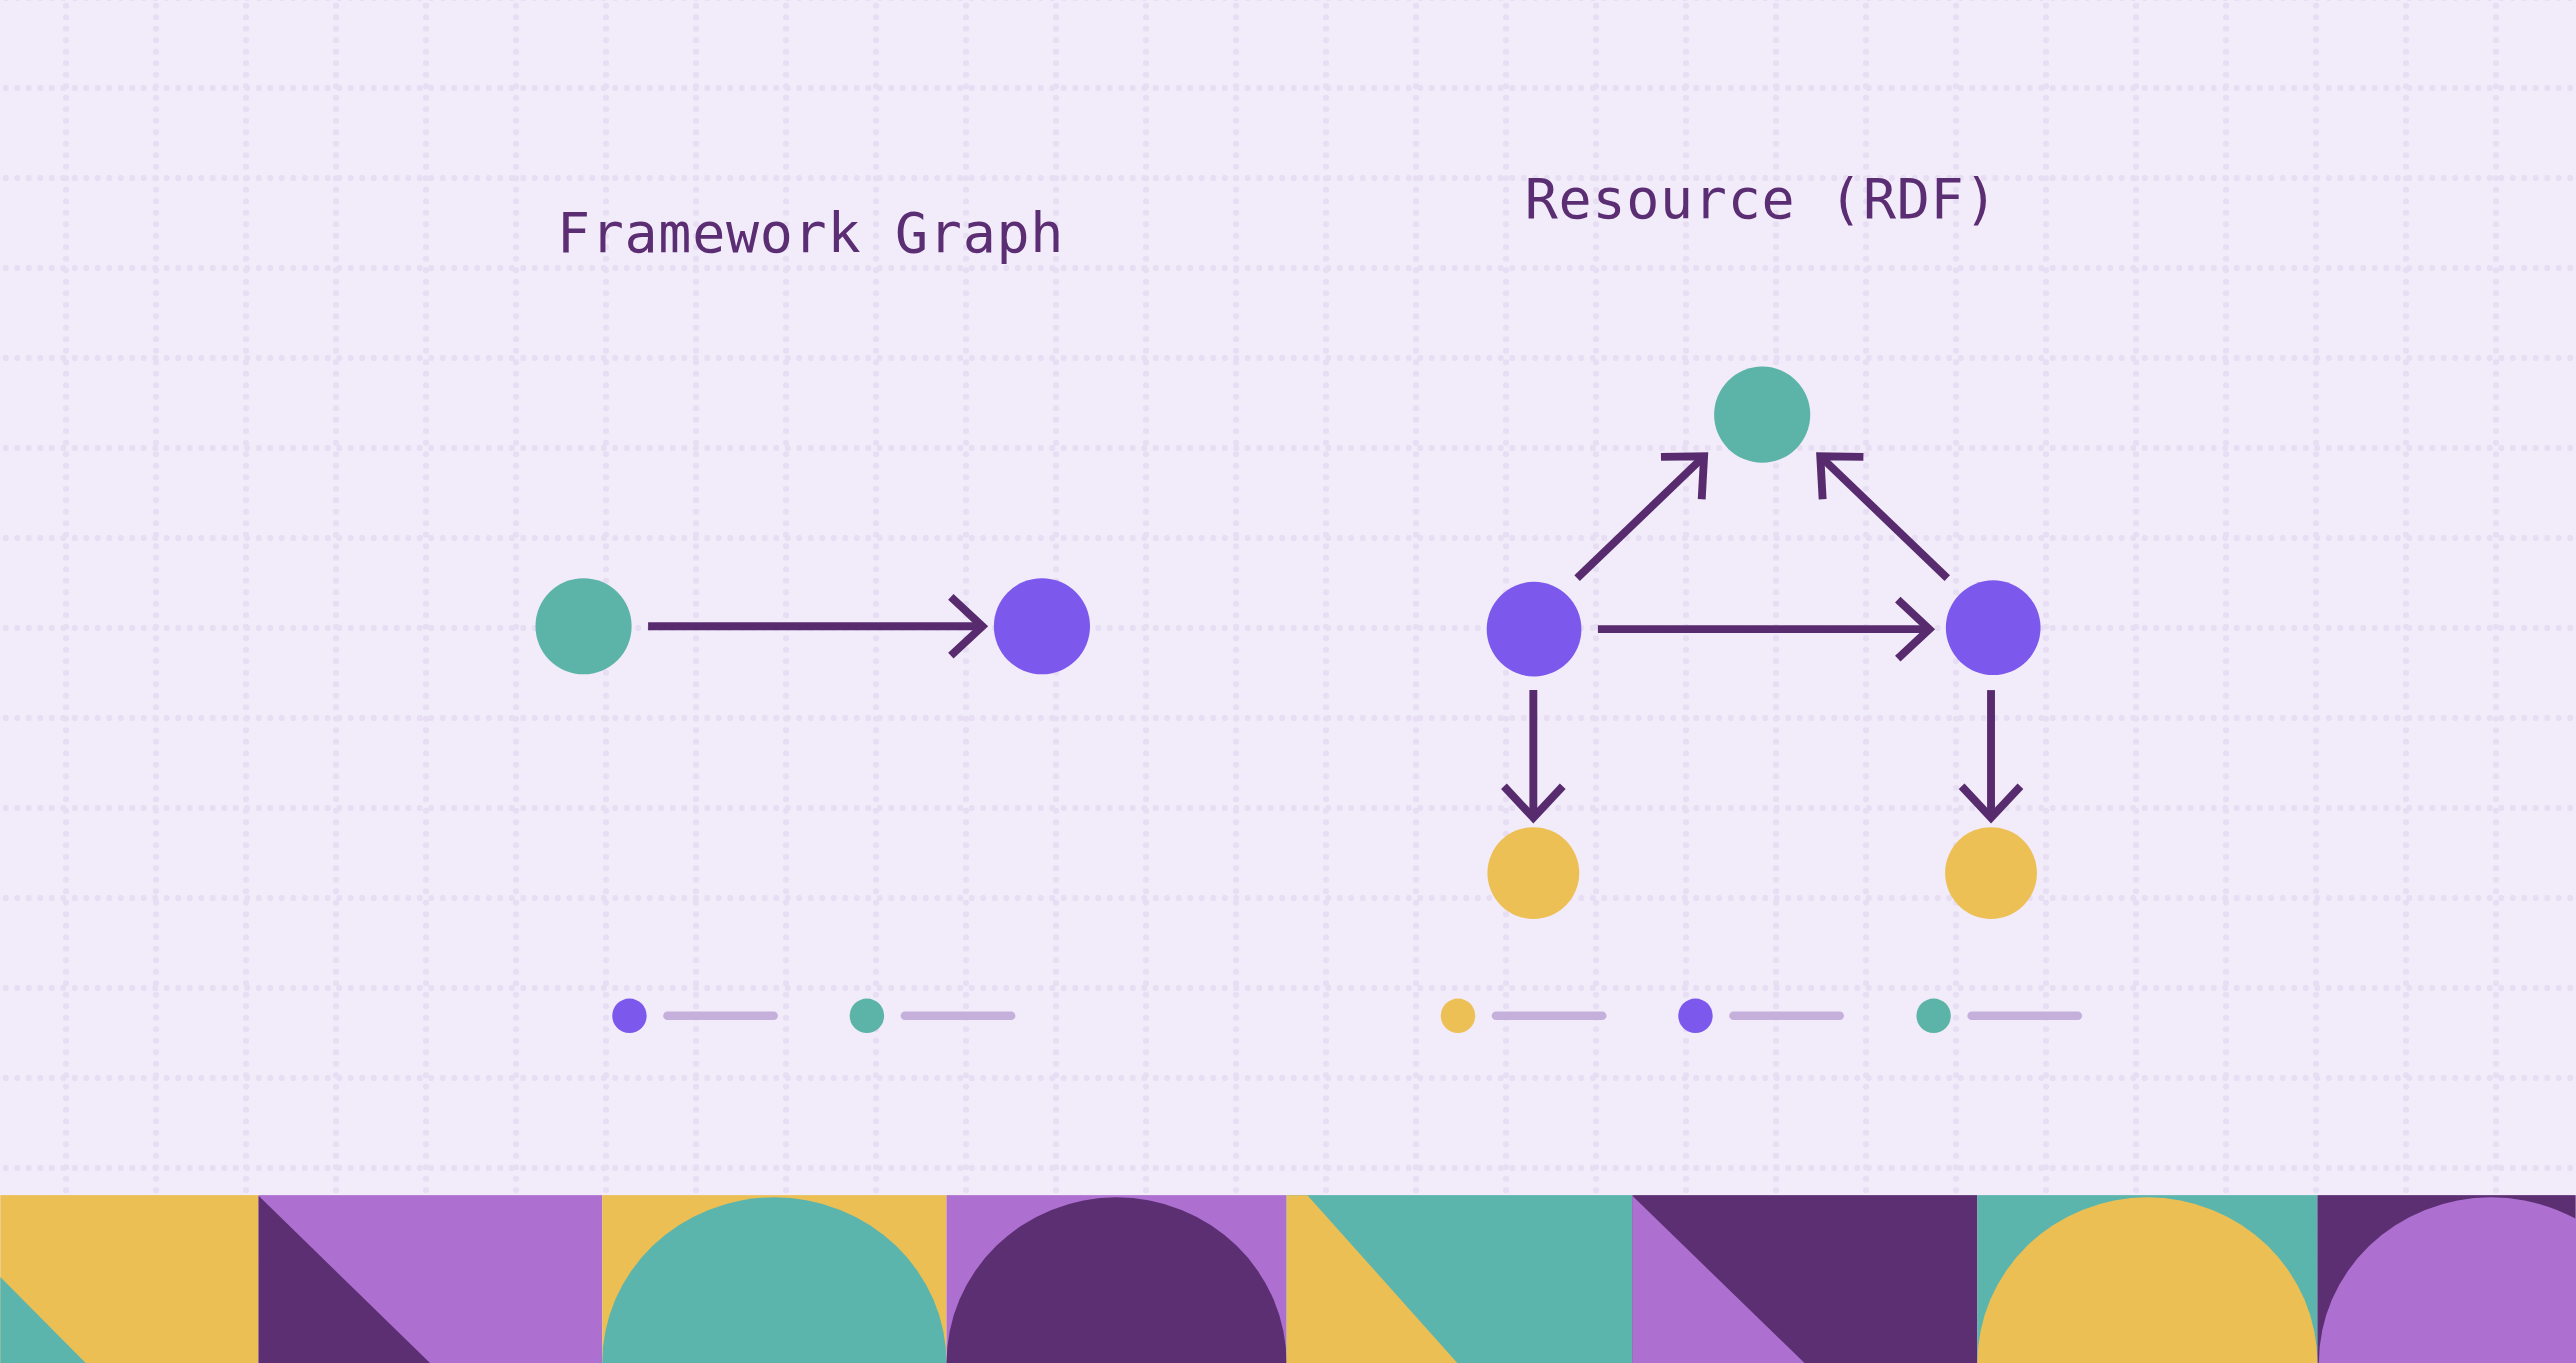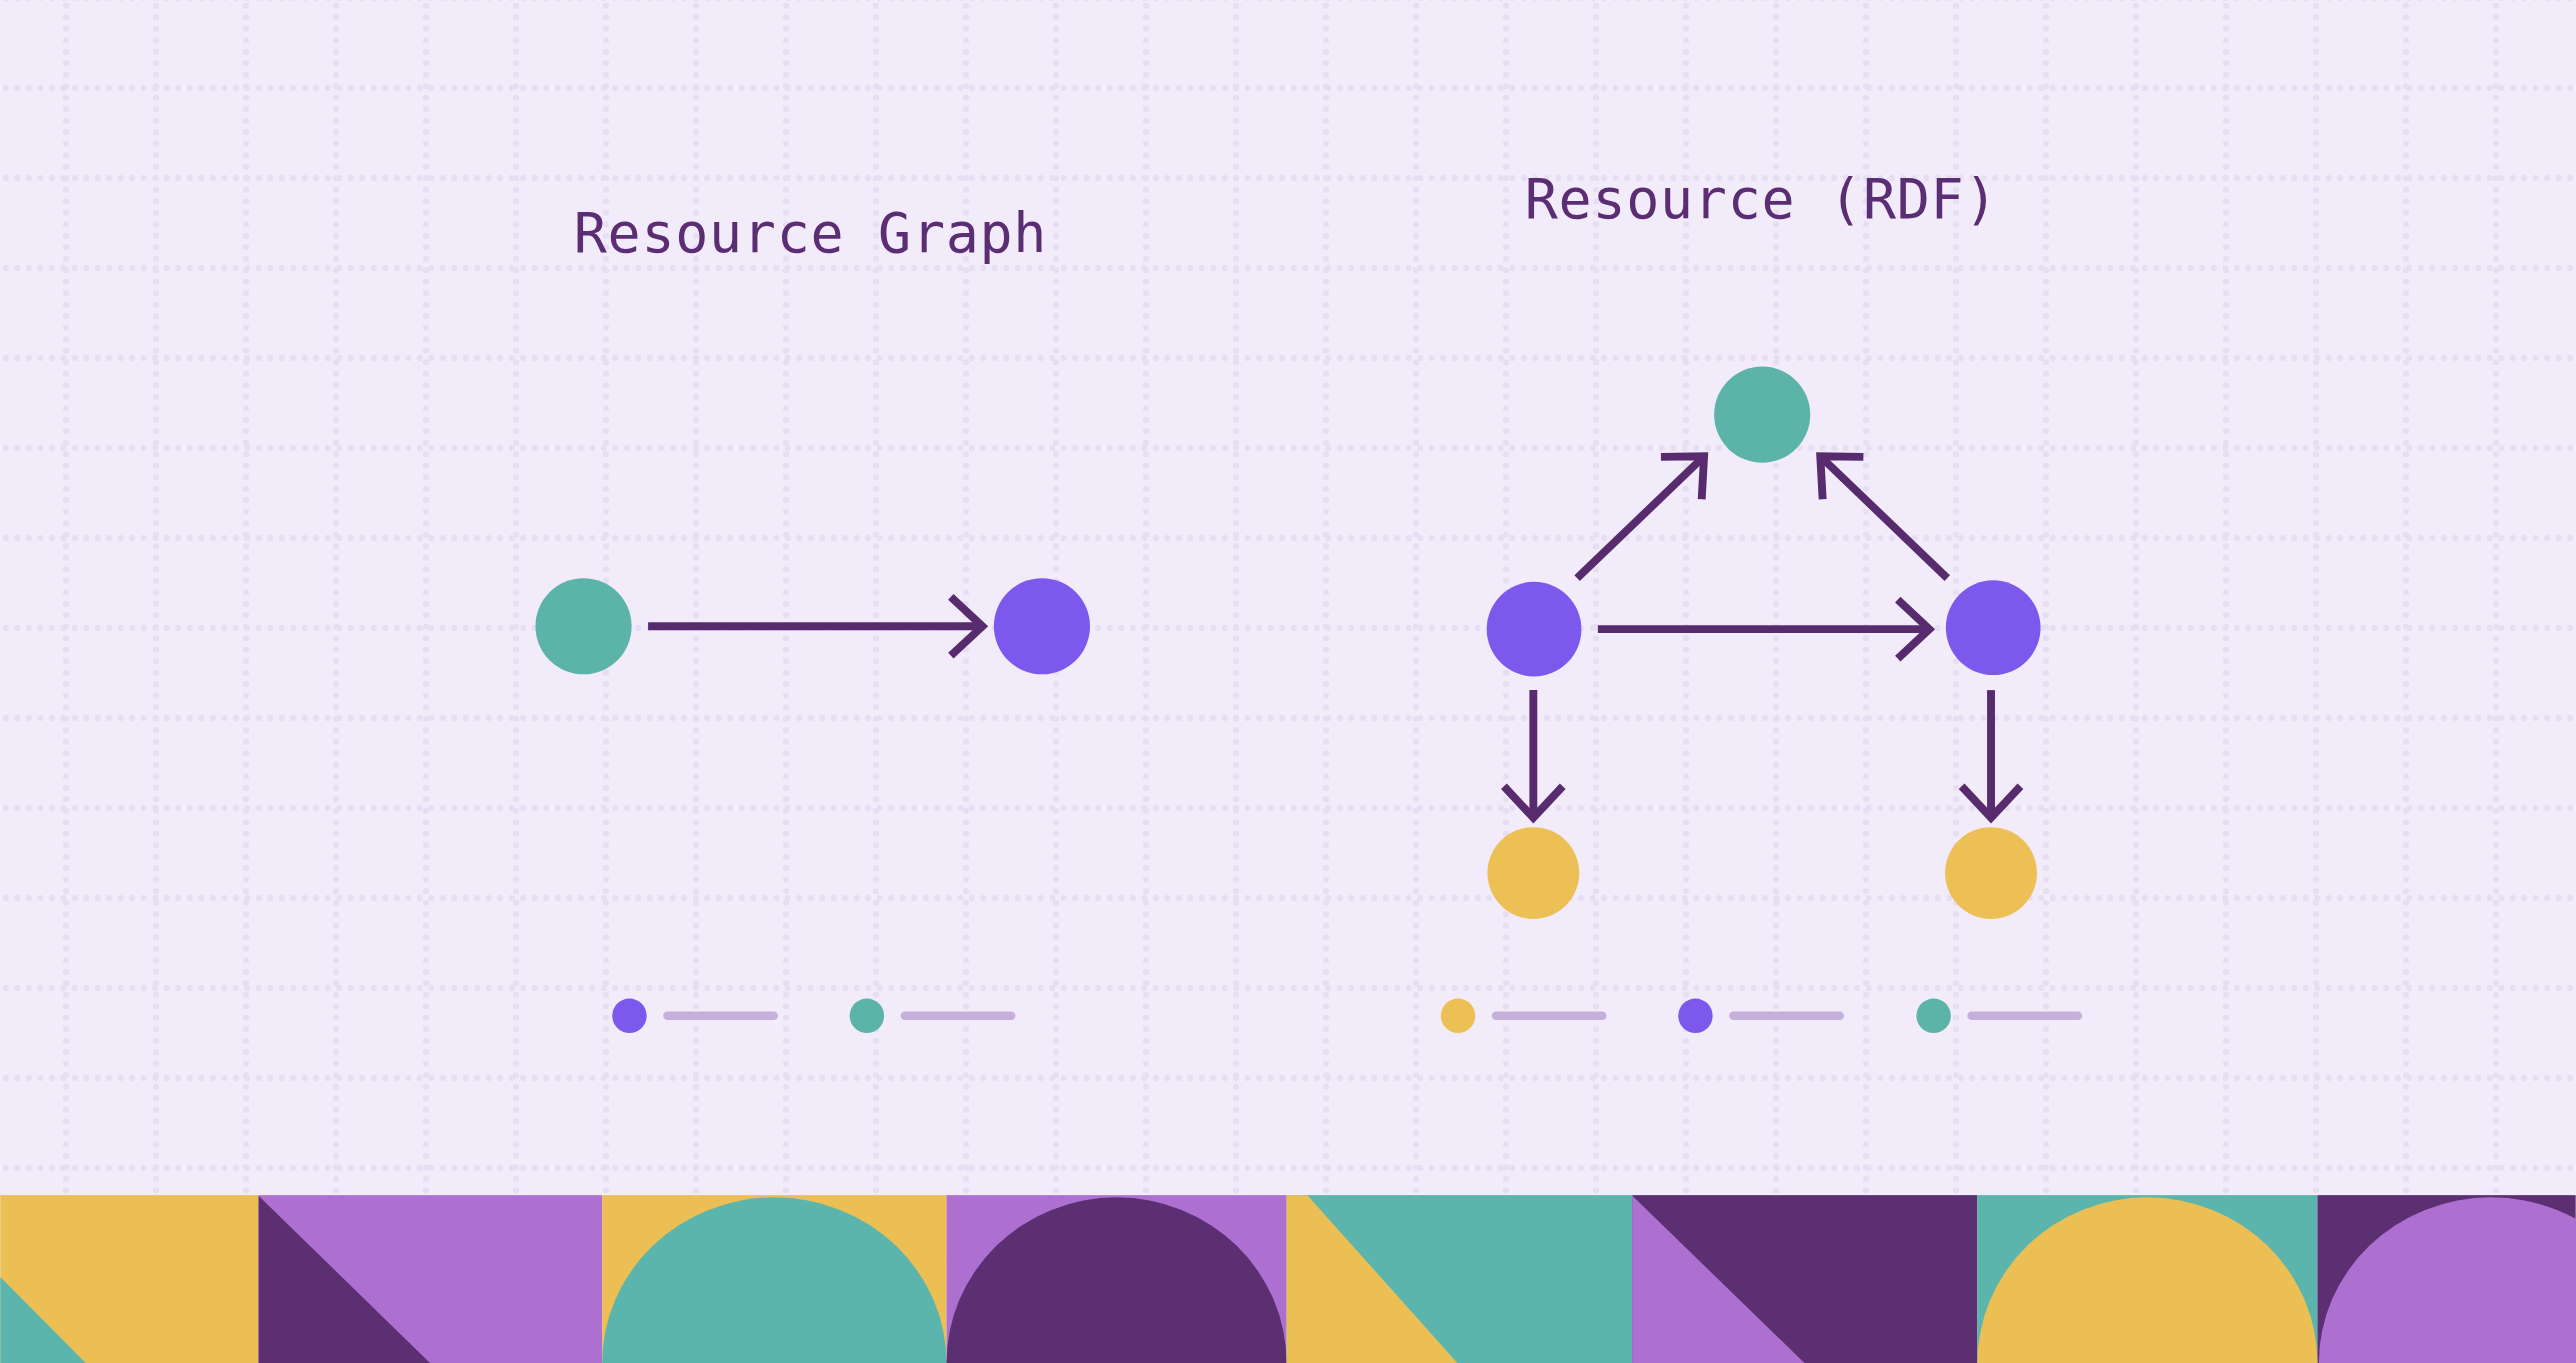--- a/index.html
+++ b/index.html
@@ -13,21 +13,21 @@
   }
   #title-left{left:380px;top:197px;width:861px;}
   #title-right{left:1259px;top:163px;width:1005px;}
   #diagram{position:absolute;left:0;top:0;}
 </style>
 </head>
 <body>
 
 <div class="stage" id="stage" style="background-color: rgb(241, 235, 250); background-image: radial-gradient(3.2px, rgb(231, 222, 243) 0px, rgb(231, 222, 243) 2.9px, transparent 3.1px), radial-gradient(3.2px, rgb(231, 222, 243) 0px, rgb(231, 222, 243) 2.9px, transparent 3.1px); background-size: 90px 11.5px, 11.5px 90px; background-position: 21px 0px, 0px 43px;">
 
-  <div class="title" id="title-left" style="color: rgb(91, 45, 114);">Resource Graph</div>
+  <div class="title" id="title-left" style="color: rgb(91, 45, 114);">Framework Graph</div>
 
   <div class="title" id="title-right" style="color: rgb(91, 45, 114);">
     <div>Resource (RDF)</div>
   </div>
 
   <svg id="diagram" viewBox="0 0 3590 1900" width="2576" height="1363">
       <g transform="translate(0 1666)">
         <rect x="0" y="0" width="360" height="234" fill="#ECBF55"></rect>
         <rect x="360" y="0" width="479" height="234" fill="#AD70D1"></rect>
         <rect x="839" y="0" width="480" height="234" fill="#ECBF55"></rect>

